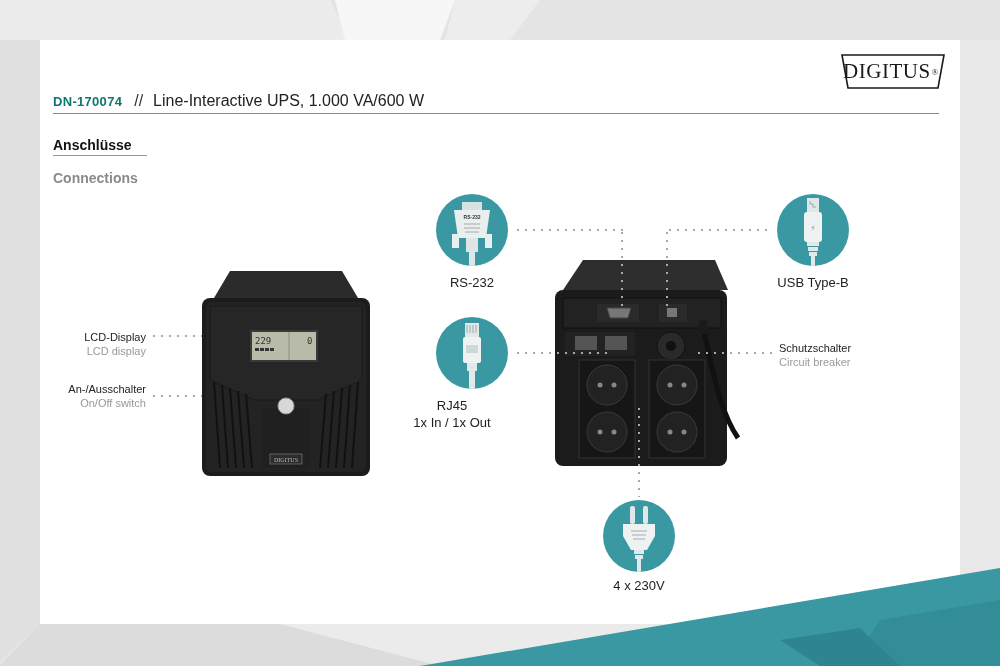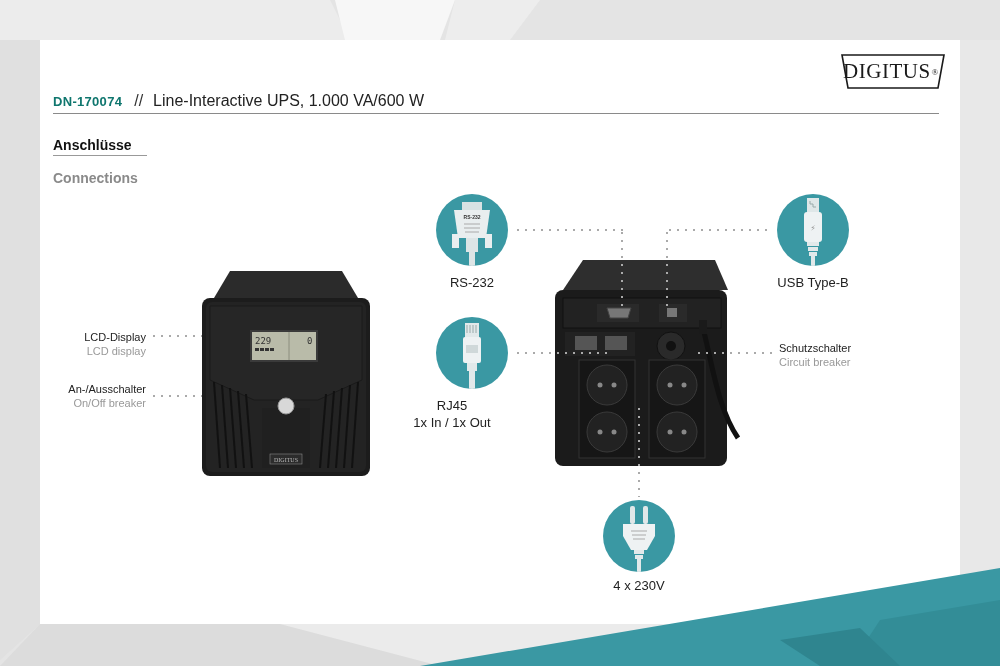--- a/index.html
+++ b/index.html
@@ -109,21 +109,21 @@
 <div class="section-en">Connections</div>
 
 <div class="label right" style="left:56px; top:322px; width:90px;margin-top:8px;">
   <span class="de">LCD-Display</span>
   <span class="en">LCD display</span>
 </div>
 <div class="dots-h" style="left:150px; top:335px; width:100px;"></div>
 
 <div class="label right" style="left:46px; top:382px; width:100px;">
   <span class="de">An-/Ausschalter</span>
-  <span class="en">On/Off breaker</span>
+  <span class="en">On/Off switch</span>
 </div>
 <div class="dots-h" style="left:150px; top:395px; width:128px;"></div>
 
 <div class="ups" style="left:200px; top:268px;">
   <svg width="172" height="210" viewBox="0 0 172 210">
 
     <polygon points="14,30 30,3 142,3 158,30" fill="#2b2b2b"></polygon>
 
     <rect x="2" y="30" width="168" height="178" rx="8" fill="#1c1c1c"></rect>
     <rect x="6" y="34" width="160" height="170" rx="6" fill="#232323"></rect>

